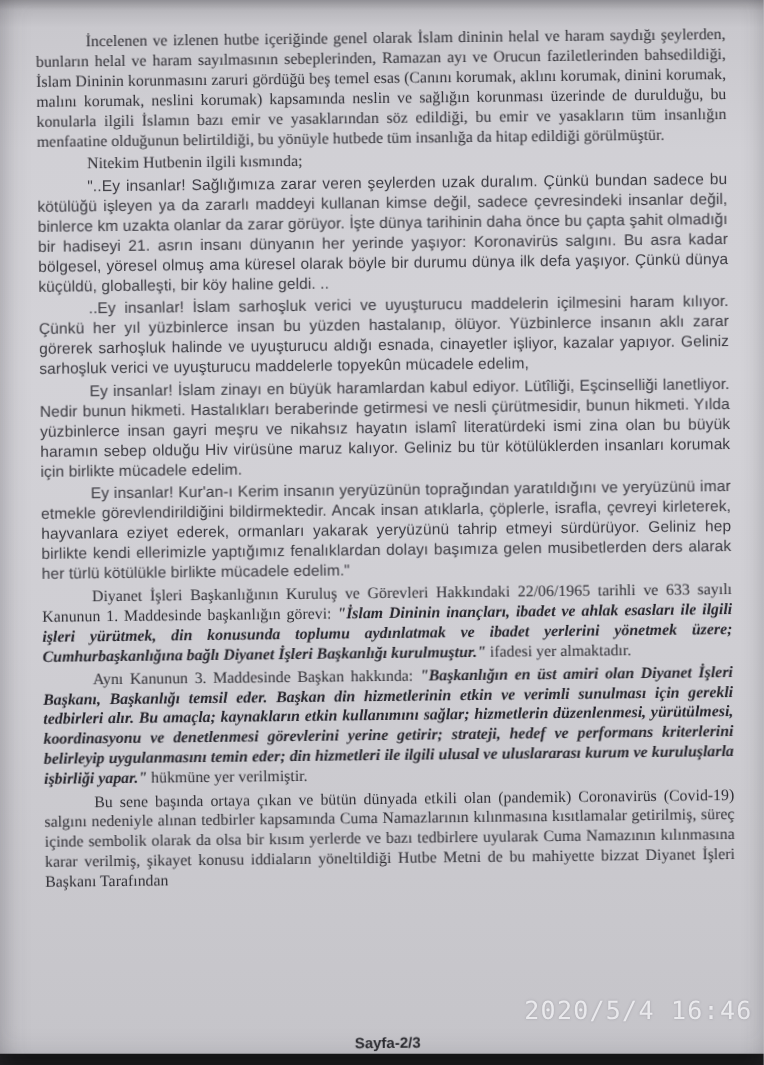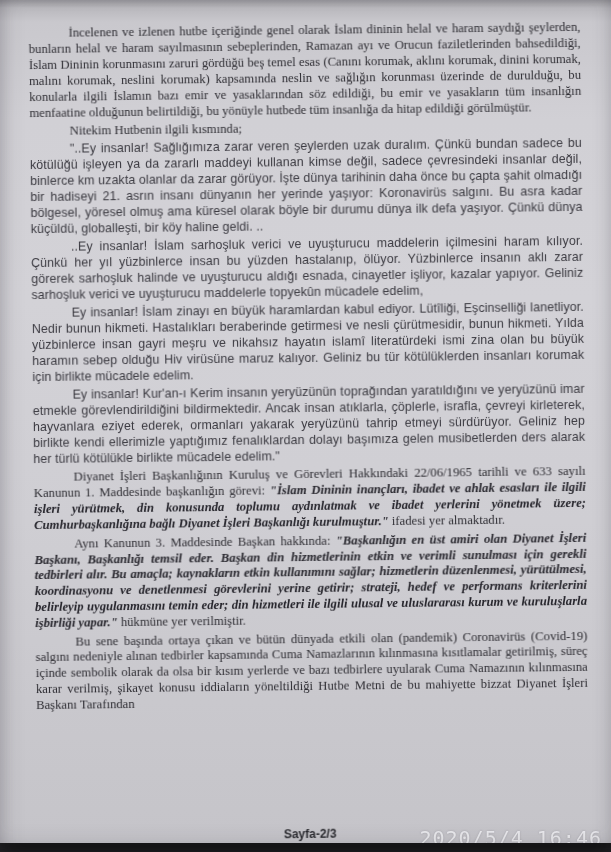--- a/index.html
+++ b/index.html
@@ -52,21 +52,21 @@
   .text-block p{margin:0 0 2.5px;text-indent:40px;}
   p.serif{font-family:"Liberation Serif", serif;color:var(--ink-serif);}
   p.sans{font-family:"Liberation Sans", sans-serif;color:var(--ink-sans);font-size:12.4px;letter-spacing:0.1px;}
   .bi{font-weight:bold;font-style:italic;color:var(--ink-bold-quote);}
   .footer{
     position:absolute;left:0;right:0;bottom:11px;text-align:center;
     font-family:"Liberation Sans", sans-serif;font-weight:bold;
     font-size:12px;color:#2b2b30;filter:blur(0.2px);
   }
   .watermark{
-    position:absolute;right:9px;bottom:2px;
+    position:absolute;right:9px;bottom:32px;
     font-family:"DejaVu Sans Mono", monospace;
     font-size:20px;letter-spacing:1px;
     color:var(--watermark);
     text-shadow:0 0 2px rgba(120,118,126,0.45);
   }
   .bottom-bar{
     position:absolute;left:0;right:0;bottom:0;height:9px;
     background:var(--bottom-bar);
   }
 </style>

